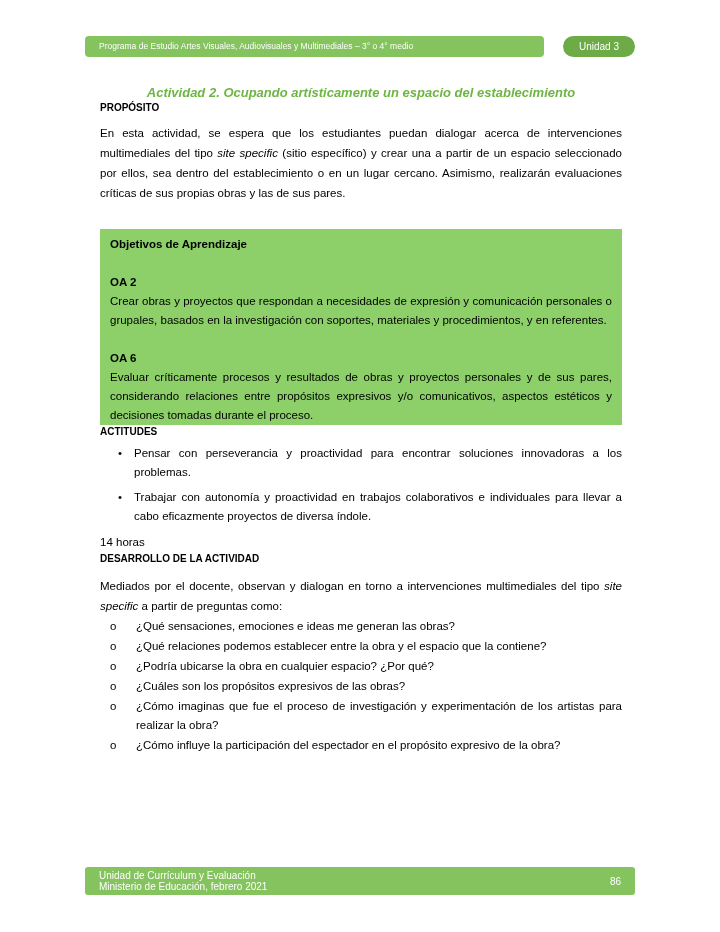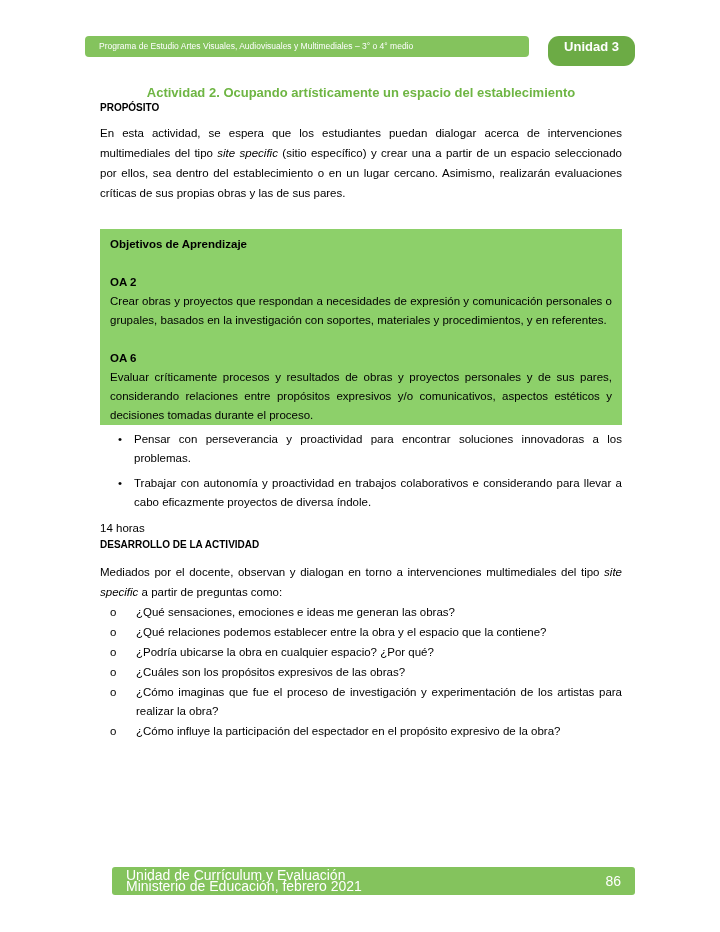--- a/index.html
+++ b/index.html
@@ -18,28 +18,28 @@
     margin:0 auto;overflow:hidden;
   }
   
   .header-bar{position:absolute;top:36px;left:85px;right:85px;display:flex;gap:19px;}
   .bar-main{
     flex:1;background:var(--bar-green);color:#fff;font-size:8.5px;
     line-height:21px;height:21px;border-radius:4px;padding:0 14px;
     white-space:nowrap;overflow:hidden;
   }
   .bar-badge{
-    background:var(--badge-green);color:#fff;font-size:13px;font-weight:bold;
-    line-height:21px;height:30px;border-radius:11px;padding:0 16px;
+    background:var(--badge-green);color:#fff;font-size:10px;font-weight:normal;
+    line-height:21px;height:21px;border-radius:11px;padding:0 16px;
   }
   
   .content{position:absolute;top:57px;left:100px;width:522px;font-size:11.5px;line-height:20px;}
   .activity-title{
     margin:28px 0 0 0;text-align:center;color:var(--title-green);
-    font-size:13px;font-weight:bold;line-height:16px;
+    font-size:13px;font-weight:bold;line-height:16px;font-style:italic;
   }
   h2.sec{
     margin:0;font-size:10px;font-weight:bold;line-height:14px;
   }
   .h-proposito{margin-top:38px;}
   .h-actitudes{margin-top:22px;}
   .h-duracion{margin-top:16px;}
   .h-desarrollo{margin-top:24px;}
   p.body{margin:8px 0 8px 0;}
   .just{text-align:justify;}
@@ -59,21 +59,21 @@
   .qlist .li{margin-top:1px;}
   .qlist .li .marker{flex:0 0 26px;margin-left:10px;}
   .qintro{margin:10px 0 0 0;}
   .duracion-value{margin:6px 0 0 0;}
   em{font-style:italic;}
   
   .footer-bar{
     position:absolute;bottom:37px;left:85px;right:85px;height:28px;
     background:var(--bar-green);color:var(--footer-text);border-radius:3px;
     display:flex;align-items:center;justify-content:space-between;
-    padding:0 14px;font-size:14px;line-height:11px;margin-left:27px;
+    padding:0 14px;font-size:10px;line-height:11px;
   }
 </style>
 </head>
 <body>
 
 <div class="page">
 
   <div class="header-bar">
     <div class="bar-main">Programa de Estudio Artes Visuales, Audiovisuales y Multimediales – 3° o 4° medio</div>
     <div class="bar-badge">Unidad 3</div>
@@ -87,27 +87,28 @@
     <p class="body just"><span>En esta actividad, se espera que los estudiantes puedan dialogar acerca de intervenciones multimediales del tipo </span><em>site specific</em><span> (sitio específico) y crear una a partir de un espacio seleccionado por ellos, sea dentro del establecimiento o en un lugar cercano. Asimismo, realizarán evaluaciones críticas de sus propias obras y las de sus pares.</span></p>
 
     <div class="oa-box">
       <div class="oa-heading">Objetivos de Aprendizaje</div>
       <div class="oa-label">OA 2</div>
       <p class="oa-text just">Crear obras y proyectos que respondan a necesidades de expresión y comunicación personales o grupales, basados en la investigación con soportes, materiales y procedimientos, y en referentes.</p>
       <div class="oa-label">OA 6</div>
       <p class="oa-text just">Evaluar críticamente procesos y resultados de obras y proyectos personales y de sus pares, considerando relaciones entre propósitos expresivos y/o comunicativos, aspectos estéticos y decisiones tomadas durante el proceso.</p>
     </div>
 
+    <h2 class="sec h-actitudes">ACTITUDES</h2>
     <div class="li first">
       <span class="marker">•</span>
       <span class="txt just">Pensar con perseverancia y proactividad para encontrar soluciones innovadoras a los problemas.</span>
     </div>
     <div class="li">
       <span class="marker">•</span>
-      <span class="txt just">Trabajar con autonomía y proactividad en trabajos colaborativos e considerando para llevar a cabo eficazmente proyectos de diversa índole.</span>
+      <span class="txt just">Trabajar con autonomía y proactividad en trabajos colaborativos e individuales para llevar a cabo eficazmente proyectos de diversa índole.</span>
     </div>
 
     <p class="duracion-value">14 horas</p>
 
     <h2 class="sec h-desarrollo">DESARROLLO DE LA ACTIVIDAD</h2>
     <p class="qintro just"><span>Mediados por el docente, observan y dialogan en torno a intervenciones multimediales del tipo </span><em>site specific</em><span> a partir de preguntas como:</span></p>
 
     <div class="qlist">
       <div class="li">
         <span class="marker">o</span>

